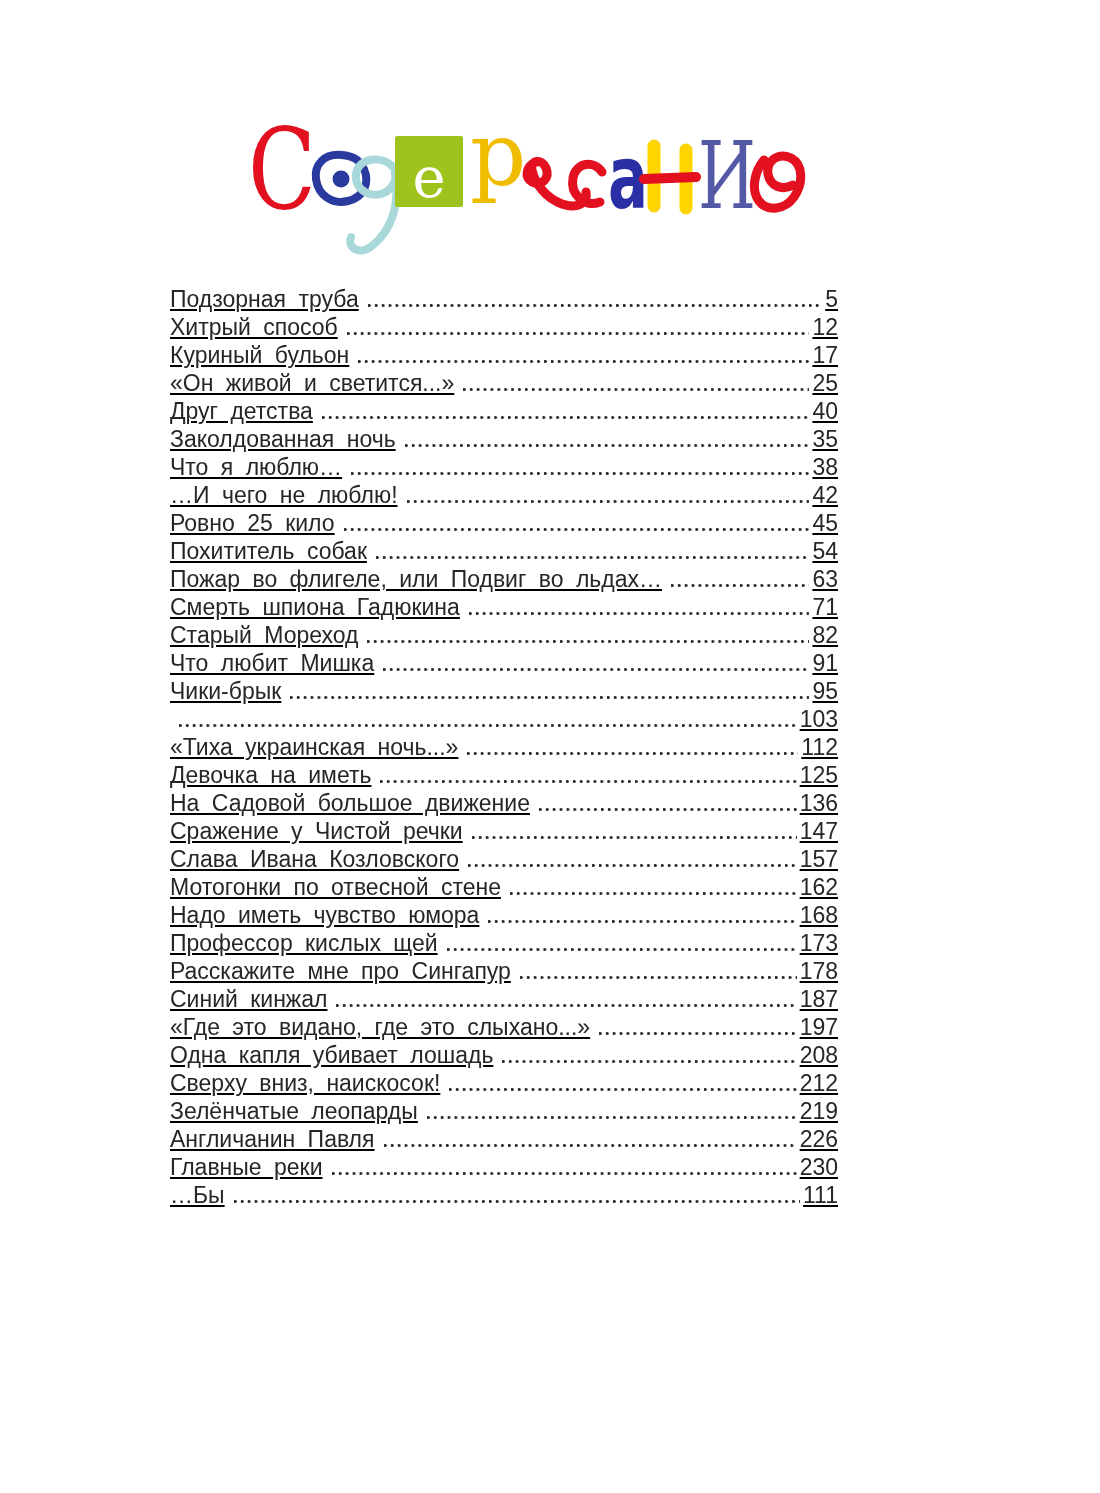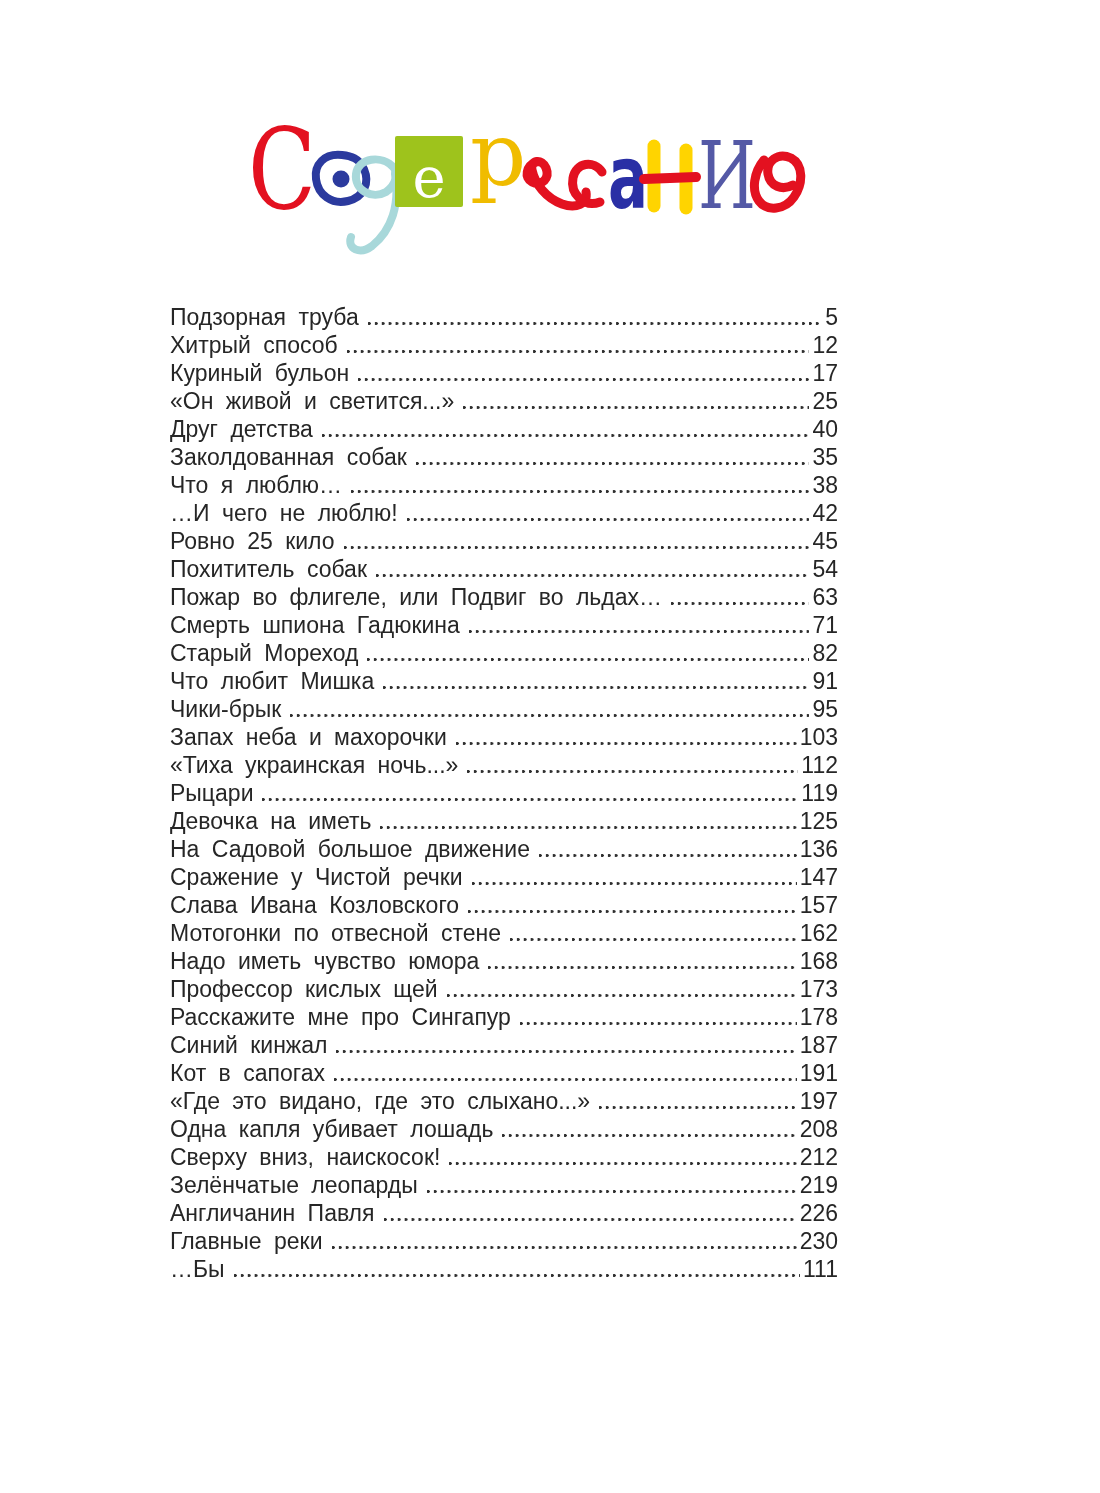--- a/index.html
+++ b/index.html
@@ -14,22 +14,23 @@
   .title-wrap {
     position: absolute;
     left: 248px; top: 122px;
     width: 565px; height: 145px;
   }
   .title-wrap svg { overflow: visible; display: block; }
 
   
   .toc {
     position: absolute;
-    left: 170px; top: 303px;
+    left: 170px; top: 285px;
     width: 668px;
+    text-decoration: underline;
   }
   .toc-row {
     display: flex;
     align-items: baseline;
     height: 28px;
     line-height: 28px;
     font-size: 23px;
     color: #262626;
     letter-spacing: 0px;
   }
@@ -121,21 +122,21 @@
     <span class="toc-page">25</span>
   </div>
 
   <div class="toc-row">
     <span class="toc-title">Друг детства</span>
     <span class="toc-leader"></span>
     <span class="toc-page">40</span>
   </div>
 
   <div class="toc-row">
-    <span class="toc-title">Заколдованная собак</span>
+    <span class="toc-title">Заколдованная ночь</span>
     <span class="toc-leader"></span>
     <span class="toc-page">35</span>
   </div>
 
   <div class="toc-row">
     <span class="toc-title">Что я люблю…</span>
     <span class="toc-leader"></span>
     <span class="toc-page">38</span>
   </div>
 
@@ -181,36 +182,30 @@
     <span class="toc-page">91</span>
   </div>
 
   <div class="toc-row">
     <span class="toc-title">Чики-брык</span>
     <span class="toc-leader"></span>
     <span class="toc-page">95</span>
   </div>
 
   <div class="toc-row">
-    <span class="toc-title">Запах неба и махорочки</span>
     <span class="toc-leader"></span>
     <span class="toc-page">103</span>
   </div>
 
   <div class="toc-row">
     <span class="toc-title">«Тиха украинская ночь...»</span>
     <span class="toc-leader"></span>
     <span class="toc-page">112</span>
   </div>
 
-  <div class="toc-row">
-    <span class="toc-title">Рыцари</span>
-    <span class="toc-leader"></span>
-    <span class="toc-page">119</span>
-  </div>
 
   <div class="toc-row">
     <span class="toc-title">Девочка на иметь</span>
     <span class="toc-leader"></span>
     <span class="toc-page">125</span>
   </div>
 
   <div class="toc-row">
     <span class="toc-title">На Садовой большое движение</span>
     <span class="toc-leader"></span>
@@ -253,25 +248,20 @@
     <span class="toc-leader"></span>
     <span class="toc-page">178</span>
   </div>
 
   <div class="toc-row">
     <span class="toc-title">Синий кинжал</span>
     <span class="toc-leader"></span>
     <span class="toc-page">187</span>
   </div>
 
-  <div class="toc-row">
-    <span class="toc-title">Кот в сапогах</span>
-    <span class="toc-leader"></span>
-    <span class="toc-page">191</span>
-  </div>
 
   <div class="toc-row">
     <span class="toc-title">«Где это видано, где это слыхано...»</span>
     <span class="toc-leader"></span>
     <span class="toc-page">197</span>
   </div>
 
   <div class="toc-row">
     <span class="toc-title">Одна капля убивает лошадь</span>
     <span class="toc-leader"></span>

